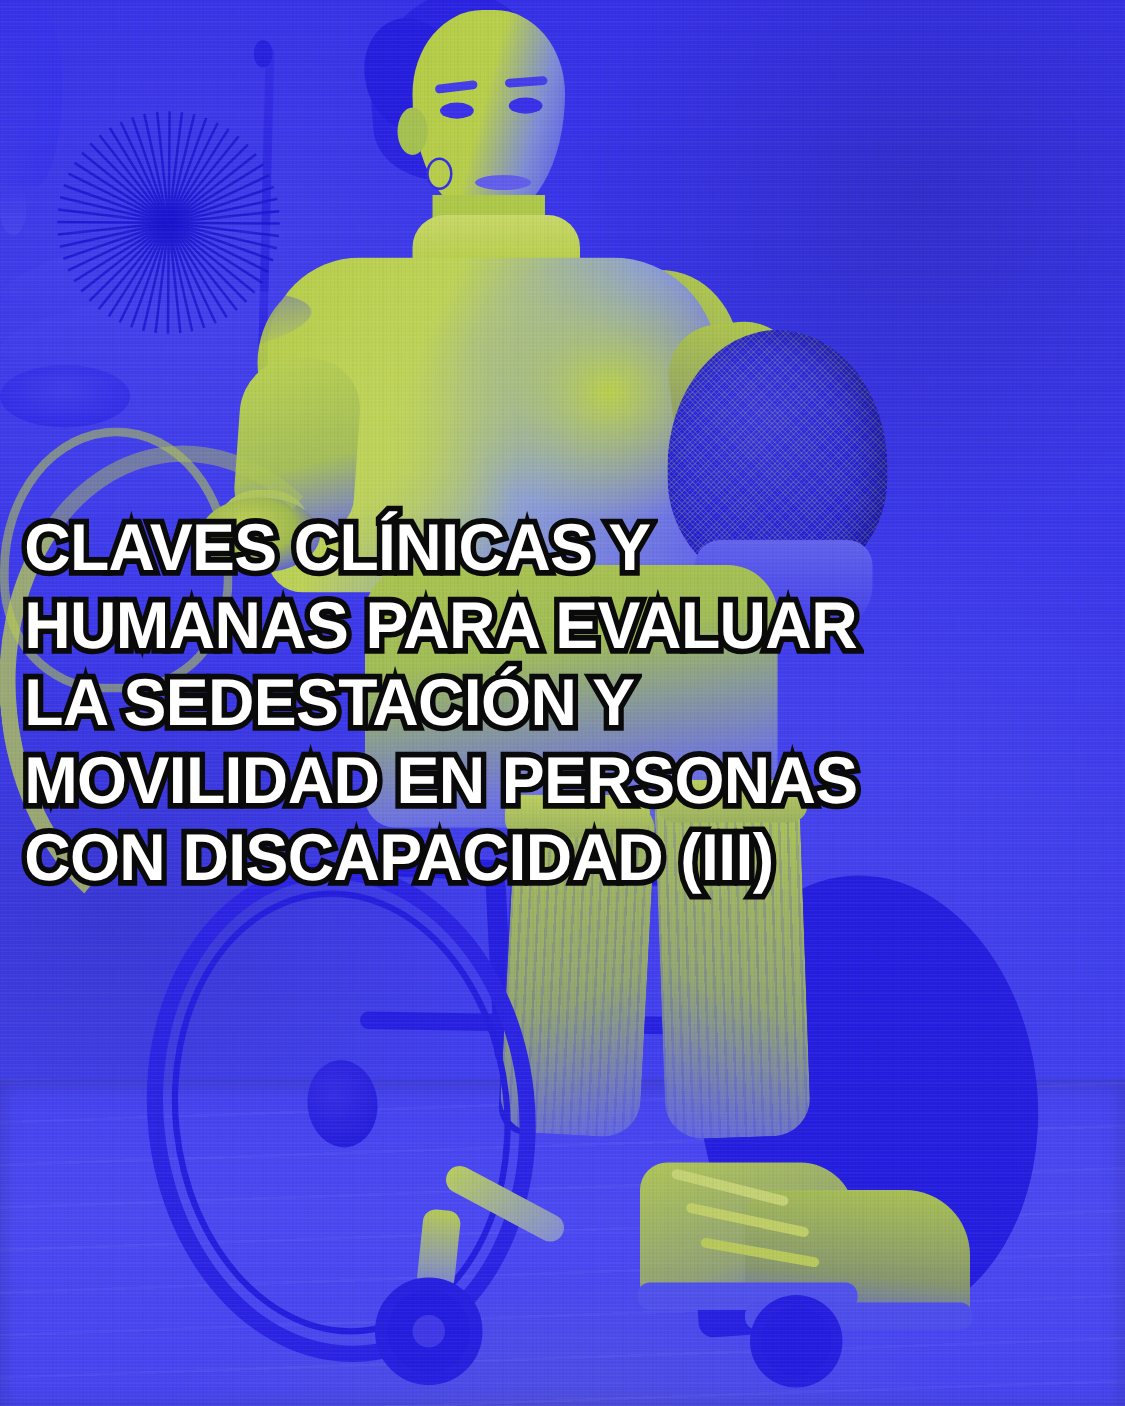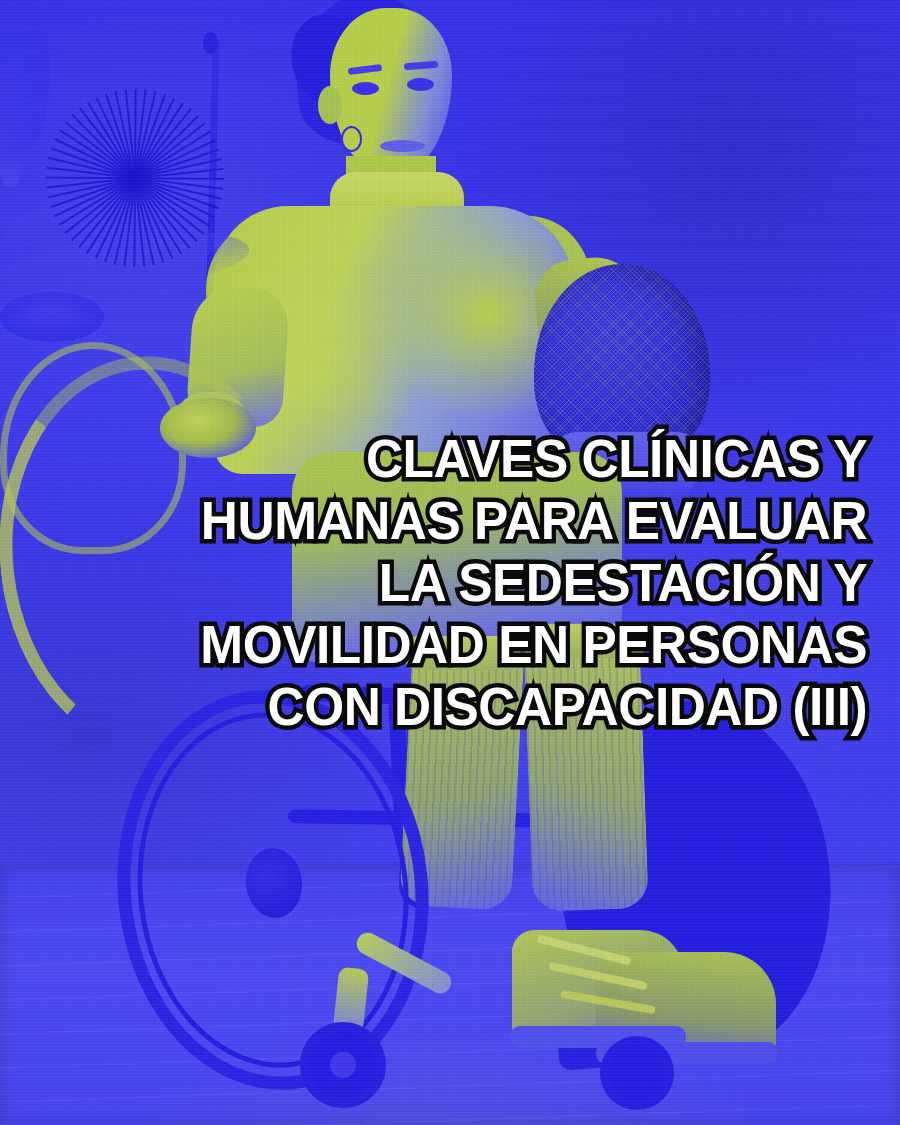--- a/index.html
+++ b/index.html
@@ -362,23 +362,23 @@
     pointer-events: none;
     background-image:
       repeating-linear-gradient(0deg, rgba(255,255,255,0.35) 0 1px, rgba(0,0,0,0) 1px 3px),
       repeating-linear-gradient(90deg, rgba(0,0,0,0.30) 0 1px, rgba(0,0,0,0) 1px 3px);
   }
 
   
   .headline {
     position: absolute;
     left: 0; right: 0;
-    top: 428px;
-    text-align: right;
-    padding: 0 20px;
+    top: 408px;
+    text-align: left;
+    padding: 0 6px;
     box-sizing: border-box;
     pointer-events: none;
   }
   .headline .line {
     display: block;
     font-family: "Liberation Sans", sans-serif;
     font-weight: 700;
     font-size: 53px;
     line-height: 62px;
     letter-spacing: -0.5px;

